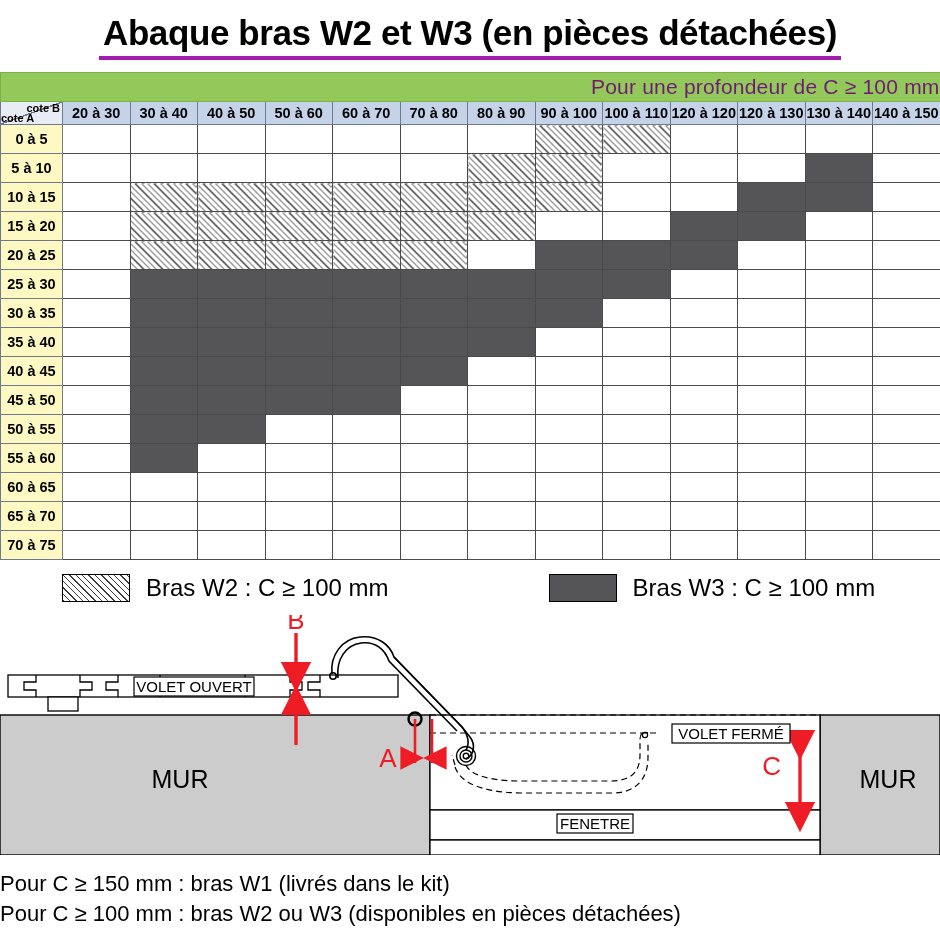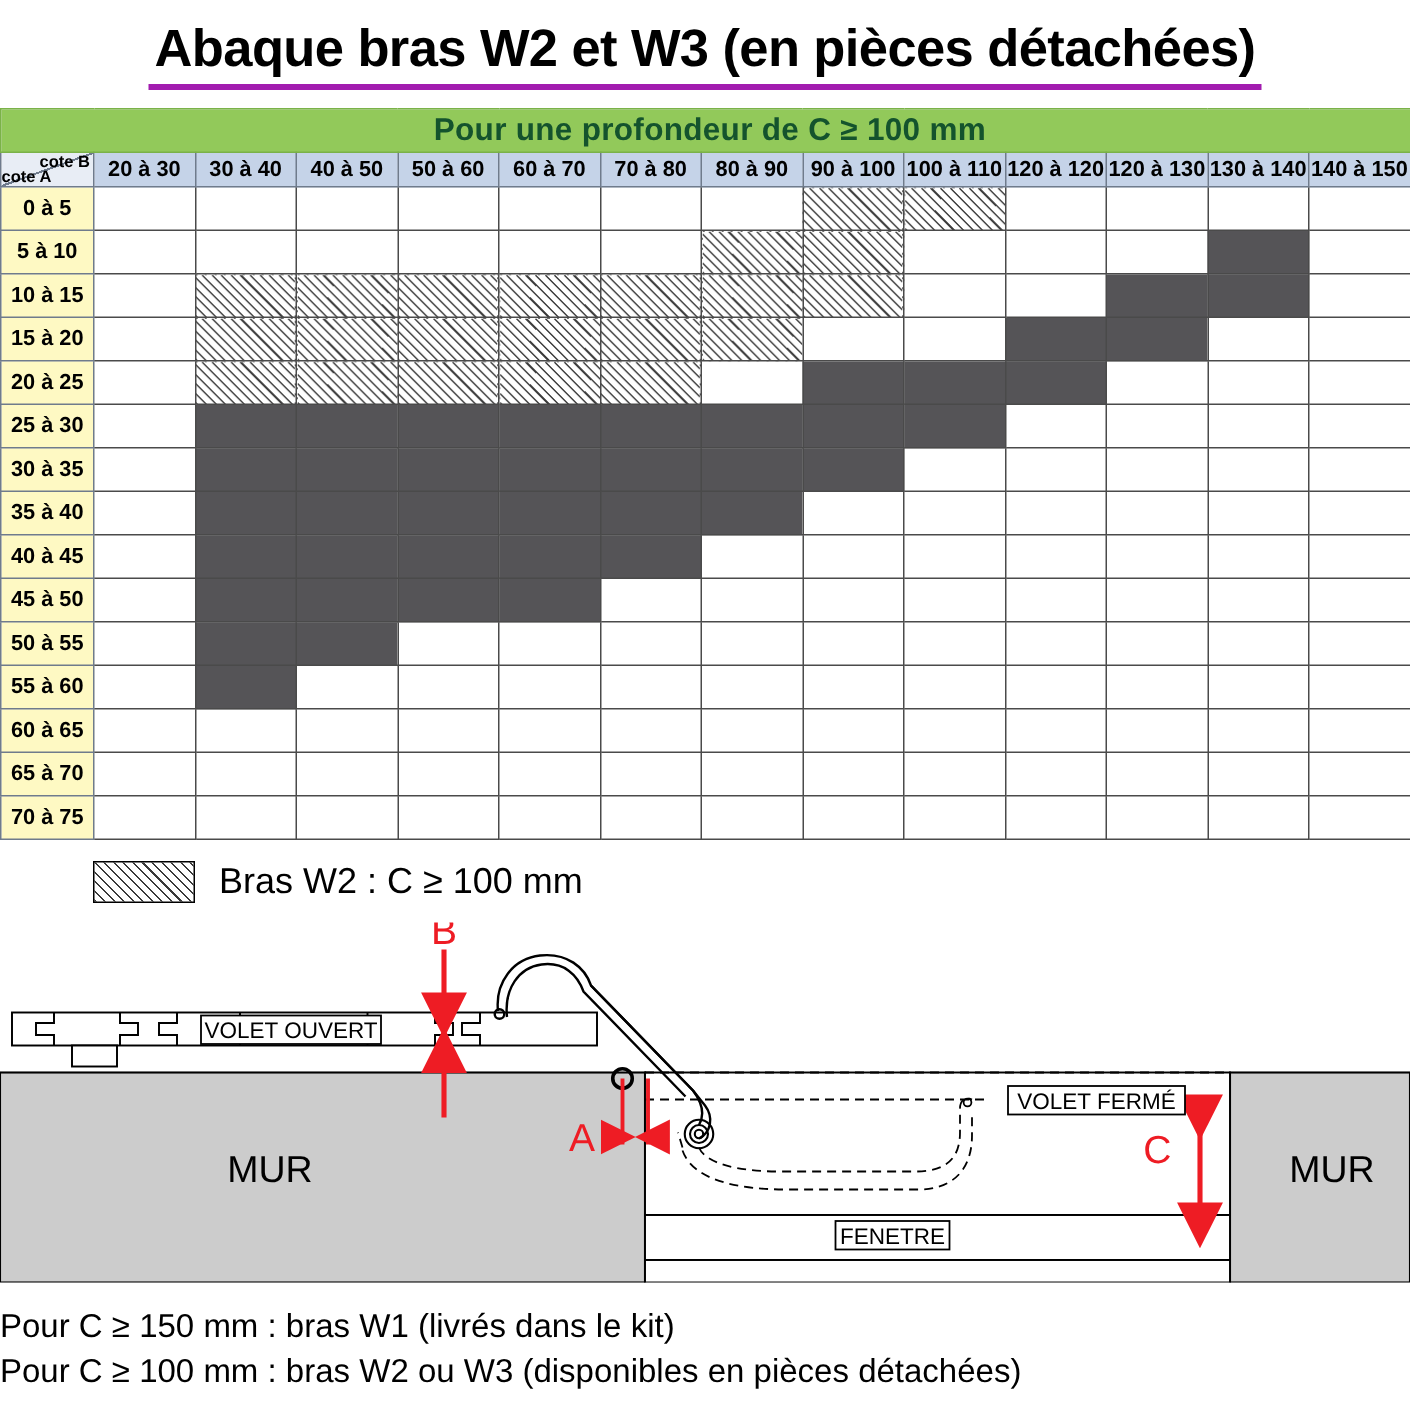--- a/index.html
+++ b/index.html
@@ -14,22 +14,22 @@
   #page-title{
     font-size:35px;font-weight:bold;letter-spacing:-.4px;
     border-bottom:4px solid #a21caf;padding:0 4px 3px 4px;white-space:nowrap;
   }
 
   
   #matrix{width:940px;border-collapse:collapse;table-layout:fixed;}
   #matrix td,#matrix th{padding:0;margin:0;}
 
   .green-banner{
-    background:#92c95a;color:#14532d;
-    font-size:21px;font-weight:bold;text-align:center;
+    background:#92c95a;color:#701a75;
+    font-size:21px;font-weight:normal;text-align:right;
     height:28px;padding-left:6px !important;
     border:1px solid #7ab248;letter-spacing:.2px;
   }
 
   .colhead{
     background:#c5d3e8;border:1px solid #6f7b8c;
     font-size:14.5px;font-weight:bold;text-align:center;height:22px;
     white-space:nowrap;
   }
   .rowhead{
@@ -374,20 +374,24 @@
         <td class="cell"></td>
       </tr>
     </tbody>
 </table>
 
 <div id="legend">
   <div class="legend-item">
     <span class="sw w2"></span>
     <span class="legend-label">Bras W2 : C ≥ 100 mm</span>
   </div>
+  <div class="legend-item second">
+    <span class="sw w3"></span>
+    <span class="legend-label">Bras W3 : C ≥ 100 mm</span>
+  </div>
 </div>
 
 <div id="diagram">
 <svg width="940" height="240" viewBox="0 0 940 240" xmlns="http://www.w3.org/2000/svg">
   <defs>
     <marker id="arrHead" markerWidth="9" markerHeight="9" refX="1" refY="4.5" orient="auto">
       <path d="M0,0 L9,4.5 L0,9 z" fill="#ee1c24"></path>
     </marker>
   </defs>
 

